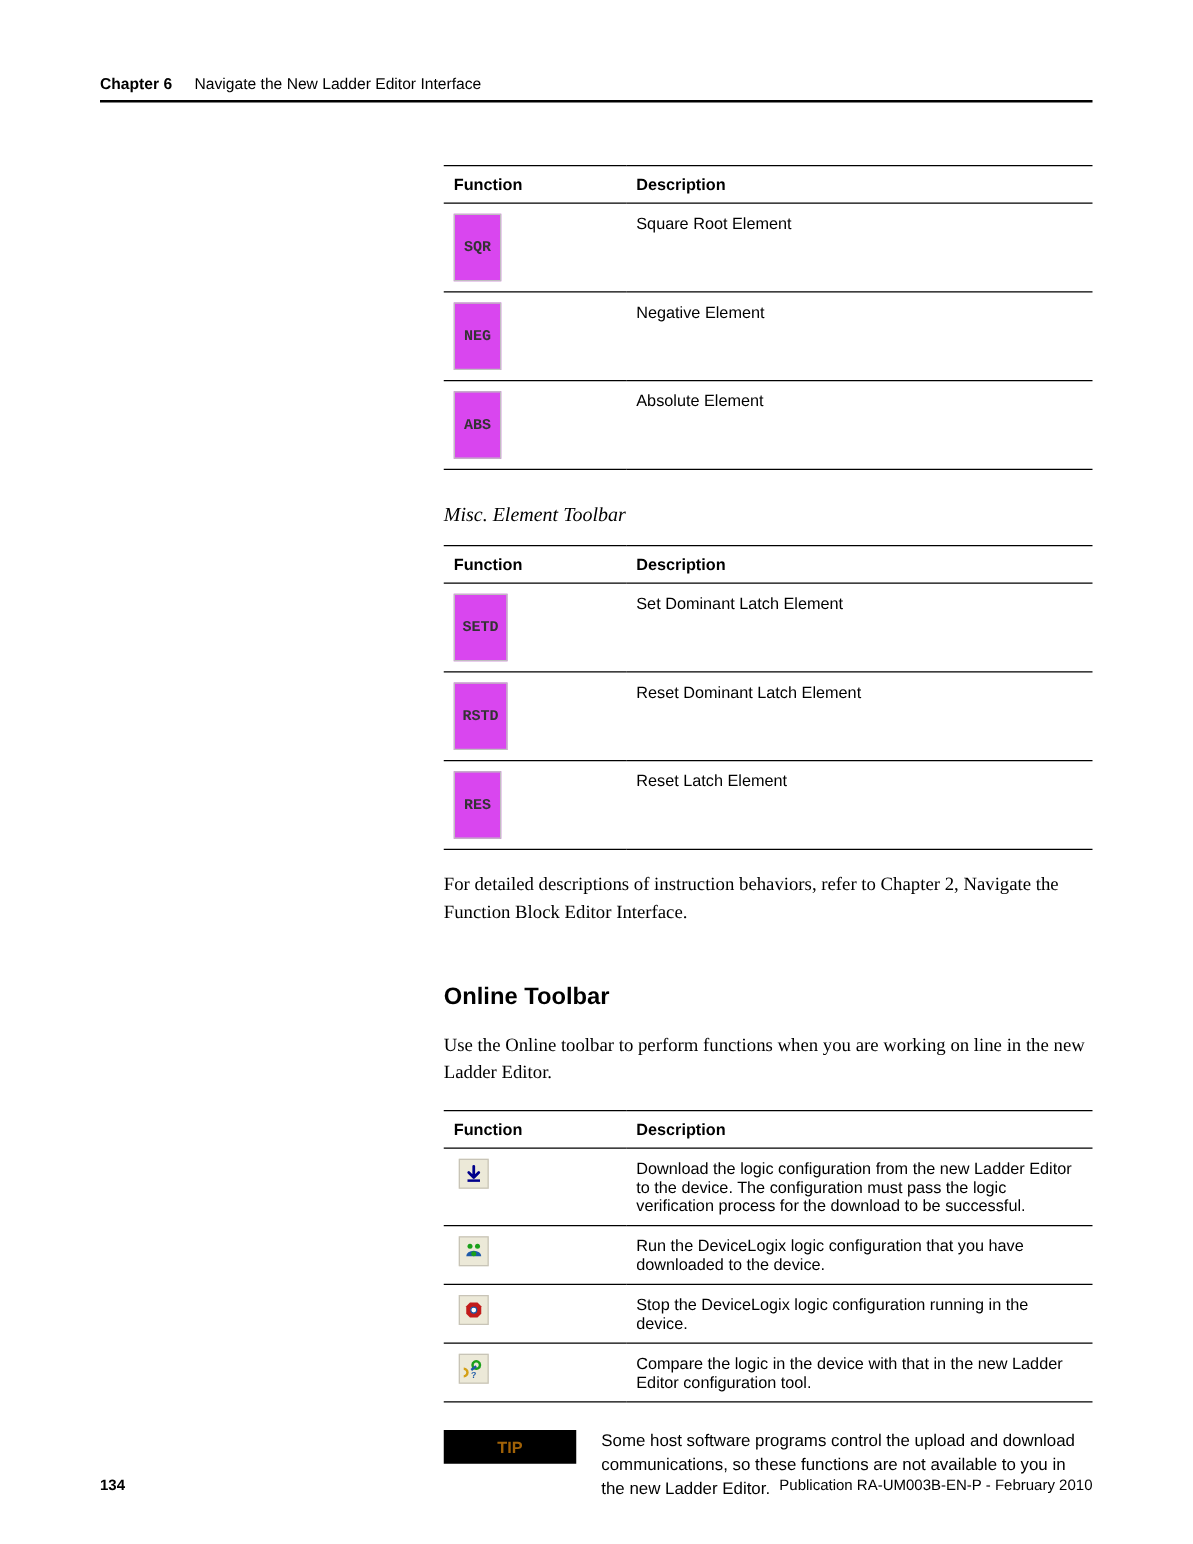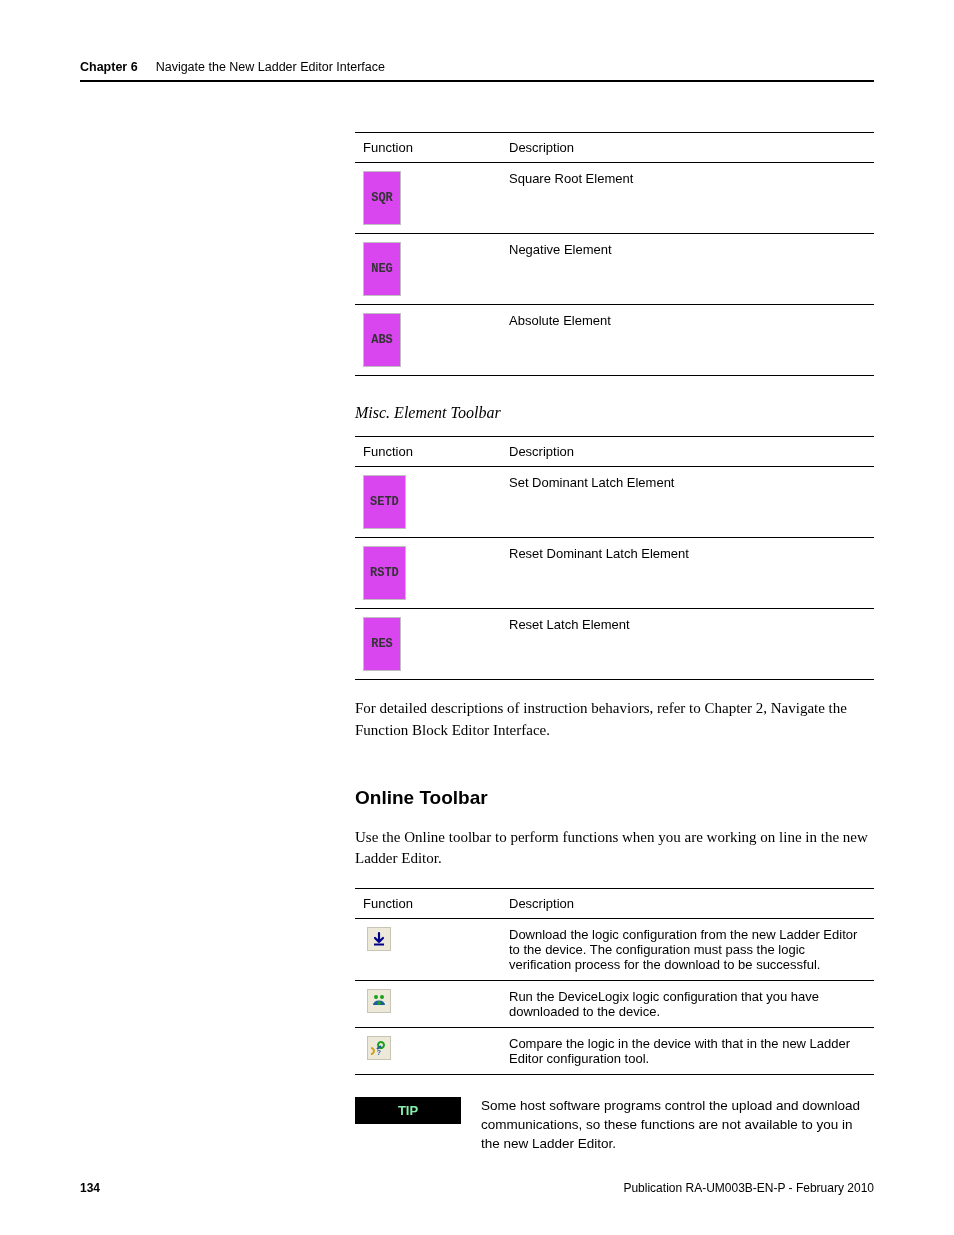--- a/index.html
+++ b/index.html
@@ -32,21 +32,21 @@
     margin-right: 0;
     padding-top: 50px;
   }
   table.fn {
     width: 100%;
     border-collapse: collapse;
     font-size: 13px;
   }
   table.fn th {
     text-align: left;
-    font-weight: normal;
+    font-weight: bold;
     padding: 7px 8px;
     border-top: 1.5px solid #000;
     border-bottom: 1px solid #000;
   }
   table.fn td {
     padding: 8px 8px;
     vertical-align: top;
     border-bottom: 1px solid #000;
   }
   table.fn td.fcol {
@@ -100,21 +100,21 @@
     margin-left: 4px;
   }
   .tip-row {
     display: flex;
     gap: 20px;
     margin-top: 22px;
     align-items: flex-start;
   }
   .tip-label {
     background: #000;
-    color: #86efac;
+    color: #a16207;
     font-weight: bold;
     font-size: 13px;
     padding: 6px 30px;
     text-align: center;
     min-width: 46px;
   }
   .tip-text {
     font-size: 13.5px;
     line-height: 1.4;
     flex: 1;
@@ -226,20 +226,31 @@
                 <circle cx="8" cy="10" r="2" fill="#1aa01a"></circle>
               </svg>
             </span>
           </td>
           <td>Run the DeviceLogix logic configuration that you have downloaded to the device.</td>
         </tr>
         <tr>
           <td class="icon-cell">
             <span class="icon-box">
               <svg width="16" height="16" viewBox="0 0 16 16">
+                <polygon points="5,2 11,2 14,5 14,11 11,14 5,14 2,11 2,5" fill="#c21b1b"></polygon>
+                <circle cx="8" cy="8" r="2.4" fill="#fff" stroke="#1e5aa8" stroke-width="1"></circle>
+              </svg>
+            </span>
+          </td>
+          <td>Stop the DeviceLogix logic configuration running in the device.</td>
+        </tr>
+        <tr>
+          <td class="icon-cell">
+            <span class="icon-box">
+              <svg width="16" height="16" viewBox="0 0 16 16">
                 <path d="M3 11 a3 3 0 1 1 0 -0.01" fill="none" stroke="#d4a017" stroke-width="2"></path>
                 <path d="M13 5 a3 3 0 1 1 0 -0.01" fill="none" stroke="#1aa01a" stroke-width="2"></path>
                 <path d="M6 9 L10 6" stroke="#1e5aa8" stroke-width="2"></path>
                 <text x="8" y="15" font-size="7" font-weight="bold" fill="#1e5aa8" text-anchor="middle">?</text>
               </svg>
             </span>
           </td>
           <td>Compare the logic in the device with that in the new Ladder Editor configuration tool.</td>
         </tr>
       </tbody>

